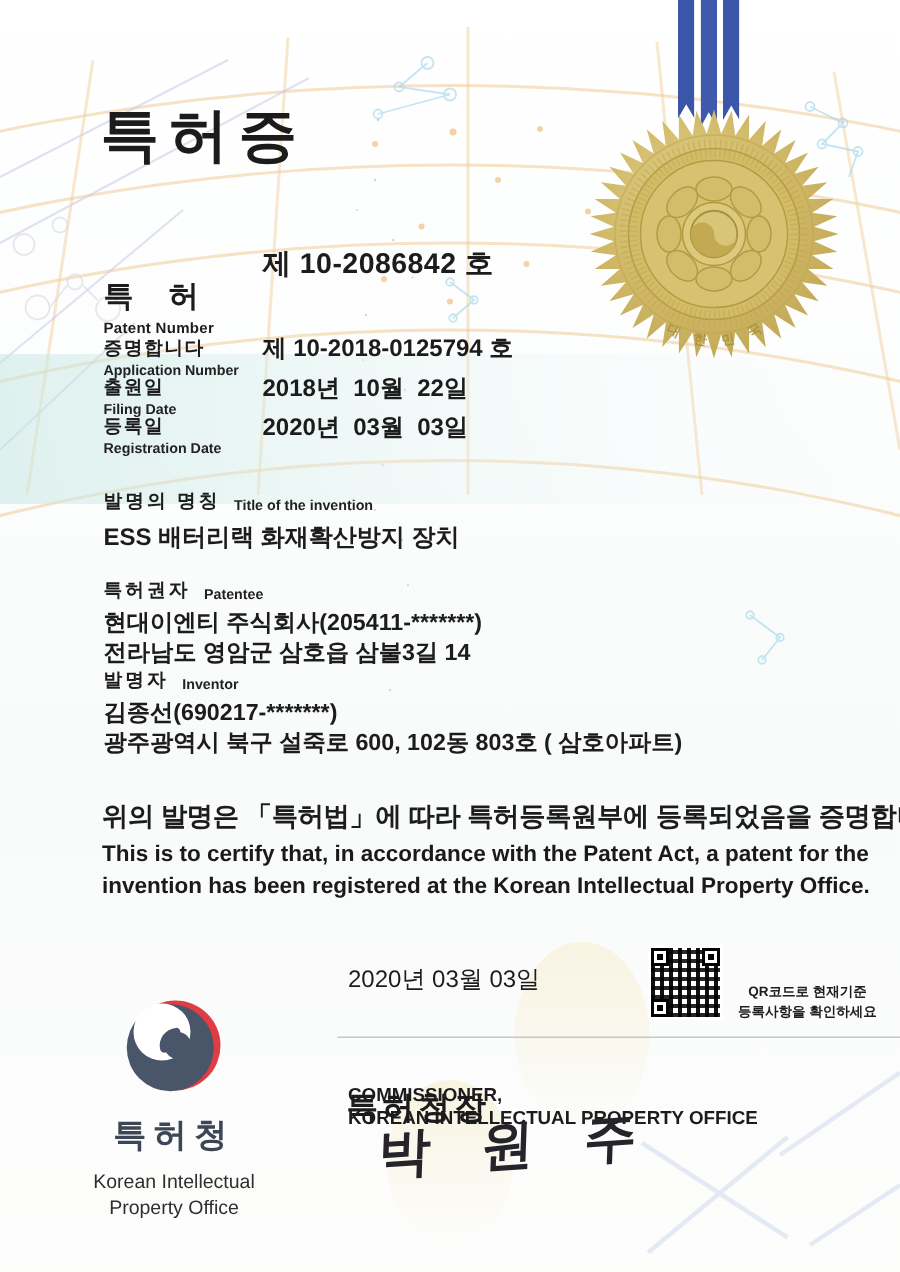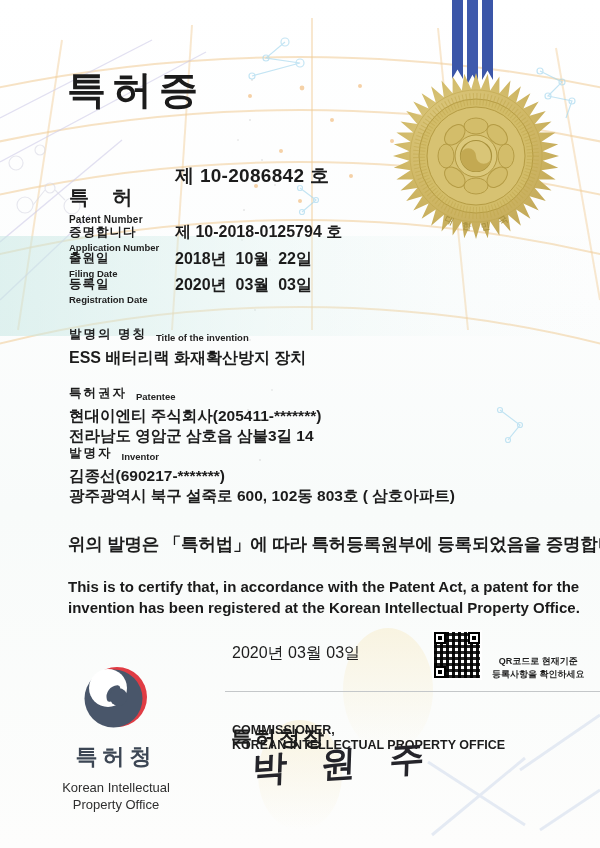--- a/index.html
+++ b/index.html
@@ -49,21 +49,21 @@
   .label-line .kr{font-size:12.5px;font-weight:800;letter-spacing:2px;}
   .label-line .en{font-size:9.5px;font-weight:700;color:#222;}
   #invention .value,#patentee .value,#inventor .value{font-size:16px;font-weight:800;margin-top:5px;white-space:pre;}
   #patentee{left:69px;top:385px;}
   #inventor{left:69px;top:445px;}
   #patentee .value,#inventor .value{font-size:15.5px;line-height:20px;margin-top:4px;}
 
   
   #cert{left:68px;top:532px;width:520px;}
   #cert .kr{font-size:17.5px;font-weight:800;white-space:nowrap;letter-spacing:-.2px;}
-  #cert .en{font-size:15px;font-weight:700;line-height:21px;margin-top:20px;color:#1a1a1a;}
+  #cert .en{font-size:15px;font-weight:700;line-height:21px;margin-top:3px;color:#1a1a1a;}
 
   
   #issue-date{left:232px;top:643px;font-size:16px;font-weight:400;}
   #rule{left:225px;top:691px;width:375px;height:1px;background:#c4c7c9;}
   #commissioner-kr{left:231px;top:695px;font-size:21px;font-weight:700;letter-spacing:3px;margin-top:29px;}
   #commissioner-en1{left:232px;top:723px;font-size:12.5px;font-weight:800;}
   #commissioner-en2{left:232px;top:738px;font-size:12.5px;font-weight:800;}
   #signature{left:252px;top:740px;font-size:35px;font-weight:700;letter-spacing:12px;color:#24242a;
     transform:rotate(-4deg) skewX(-6deg);}
 

